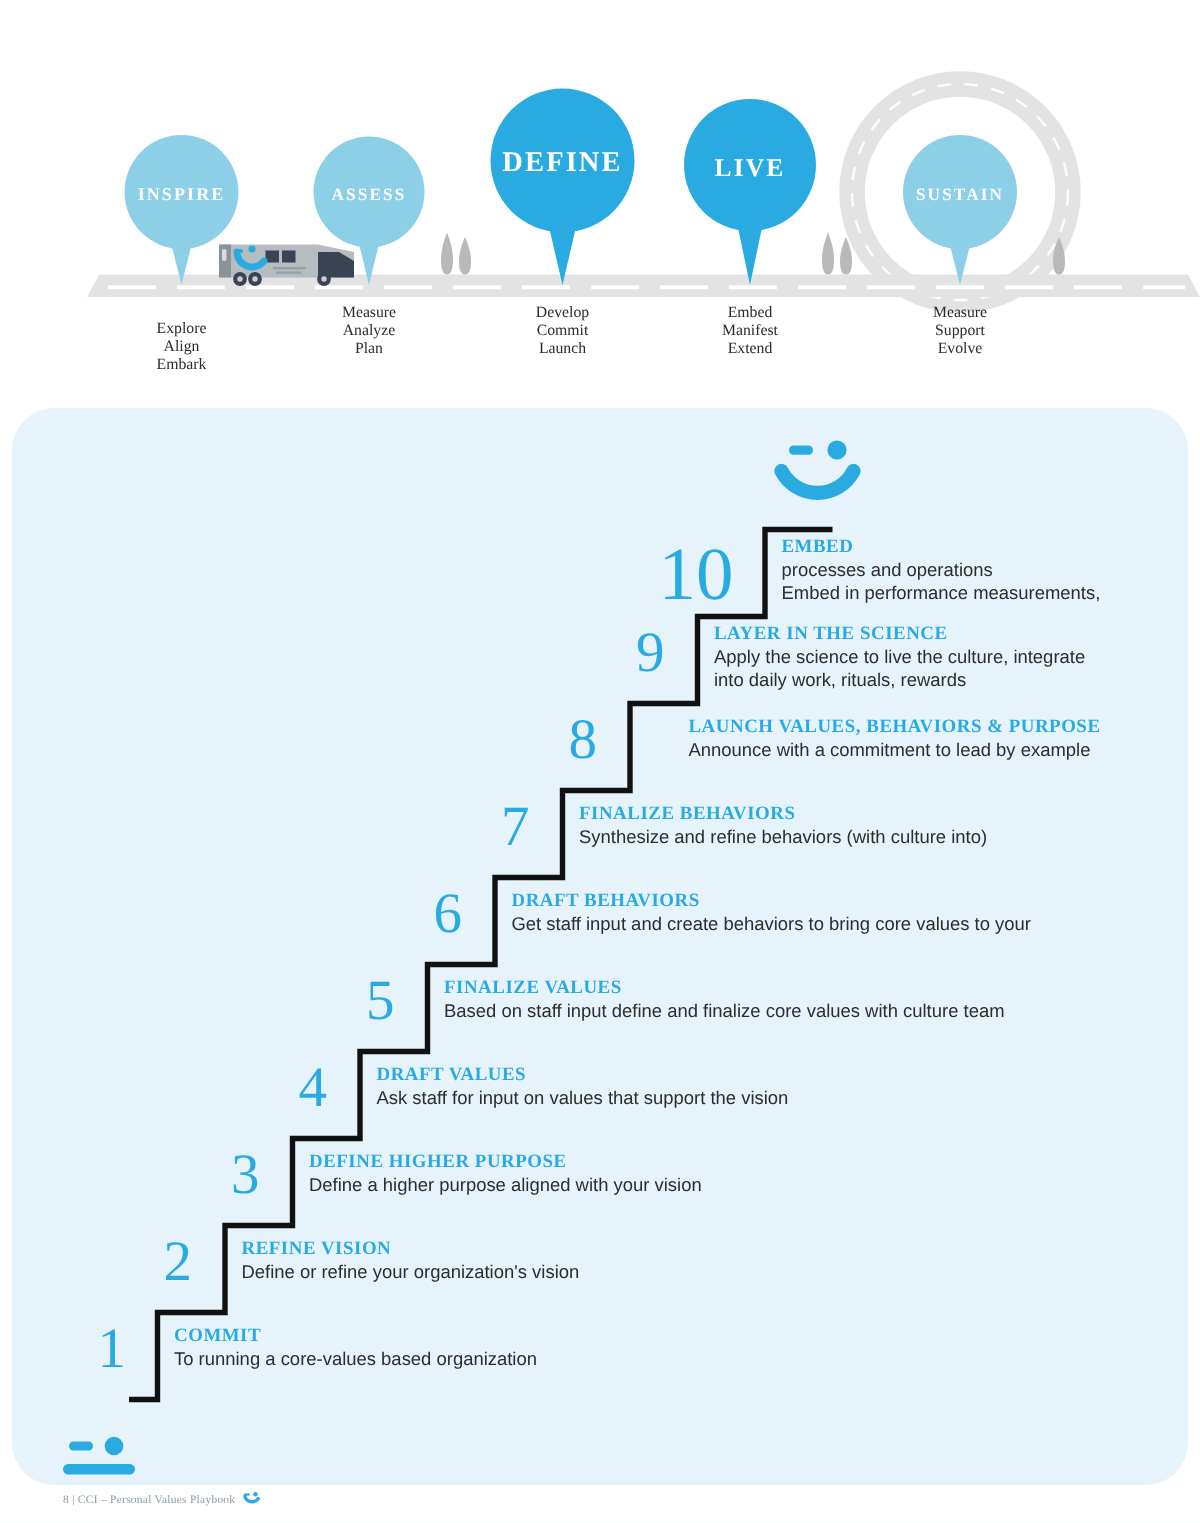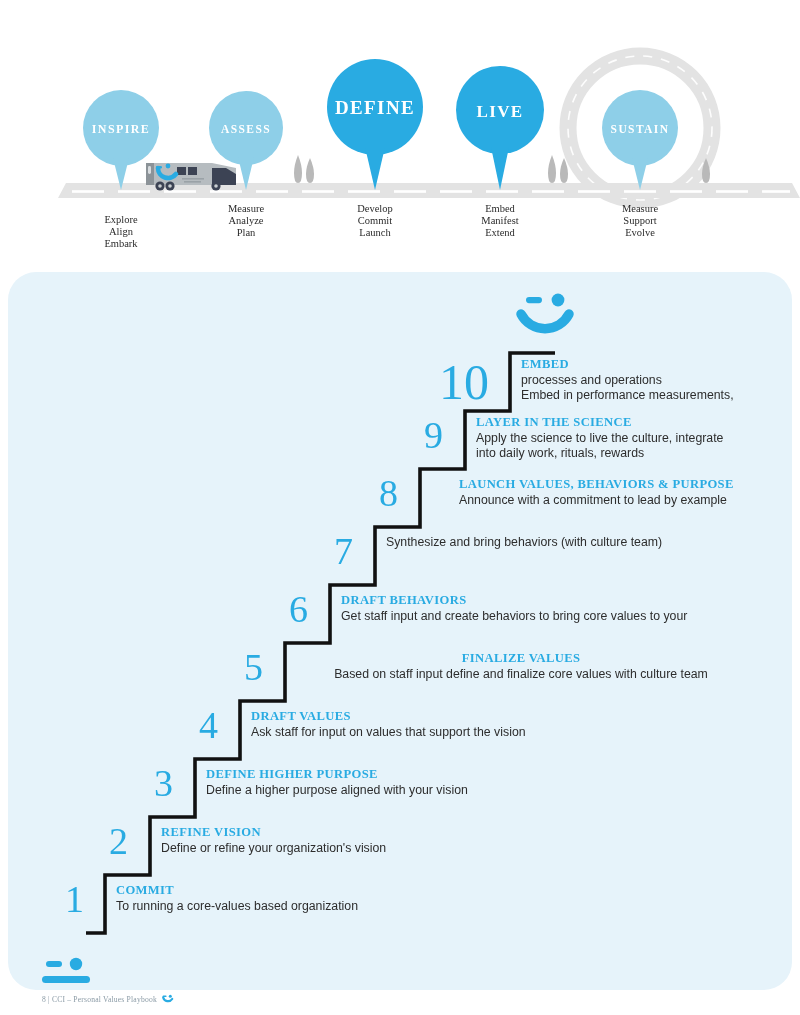--- a/index.html
+++ b/index.html
@@ -287,34 +287,35 @@
     <p class="step-desc">Define a higher purpose aligned with your vision</p>
   </div>
 
   <div class="step-num" style="left:170px; top:434px; width:40px; font-size:38px;">4</div>
   <div class="step-text" style="left:243px; top:437px; width:430px;">
     <p class="step-title">DRAFT VALUES</p>
     <p class="step-desc">Ask staff for input on values that support the vision</p>
   </div>
 
   <div class="step-num" style="left:215px; top:376px; width:40px; font-size:38px;">5</div>
-  <div class="step-text" style="left:288px; top:379px; width:450px;text-align:center;">
+  <div class="step-text" style="left:288px; top:379px; width:450px;">
     <p class="step-title">FINALIZE VALUES</p>
     <p class="step-desc">Based on staff input define and finalize core values with culture team</p>
   </div>
 
   <div class="step-num" style="left:260px; top:318px; width:40px; font-size:38px;">6</div>
   <div class="step-text" style="left:333px; top:321px; width:440px;">
     <p class="step-title">DRAFT BEHAVIORS</p>
     <p class="step-desc">Get staff input and create behaviors to bring core values to your</p>
   </div>
 
   <div class="step-num" style="left:305px; top:260px; width:40px; font-size:38px;">7</div>
   <div class="step-text" style="left:378px; top:263px; width:400px;">
-    <p class="step-desc">Synthesize and bring behaviors (with culture team)</p>
+    <p class="step-title">FINALIZE BEHAVIORS</p>
+    <p class="step-desc">Synthesize and refine behaviors (with culture into)</p>
   </div>
 
   <div class="step-num" style="left:350px; top:202px; width:40px; font-size:38px;">8</div>
   <div class="step-text" style="left:423px; top:205px; width:360px;margin-left:28px;">
     <p class="step-title">LAUNCH VALUES, BEHAVIORS &amp; PURPOSE</p>
     <p class="step-desc">Announce with a commitment to lead by example</p>
   </div>
 
   <div class="step-num" style="left:395px; top:144px; width:40px; font-size:38px;">9</div>
   <div class="step-text" style="left:468px; top:143px; width:300px;">

